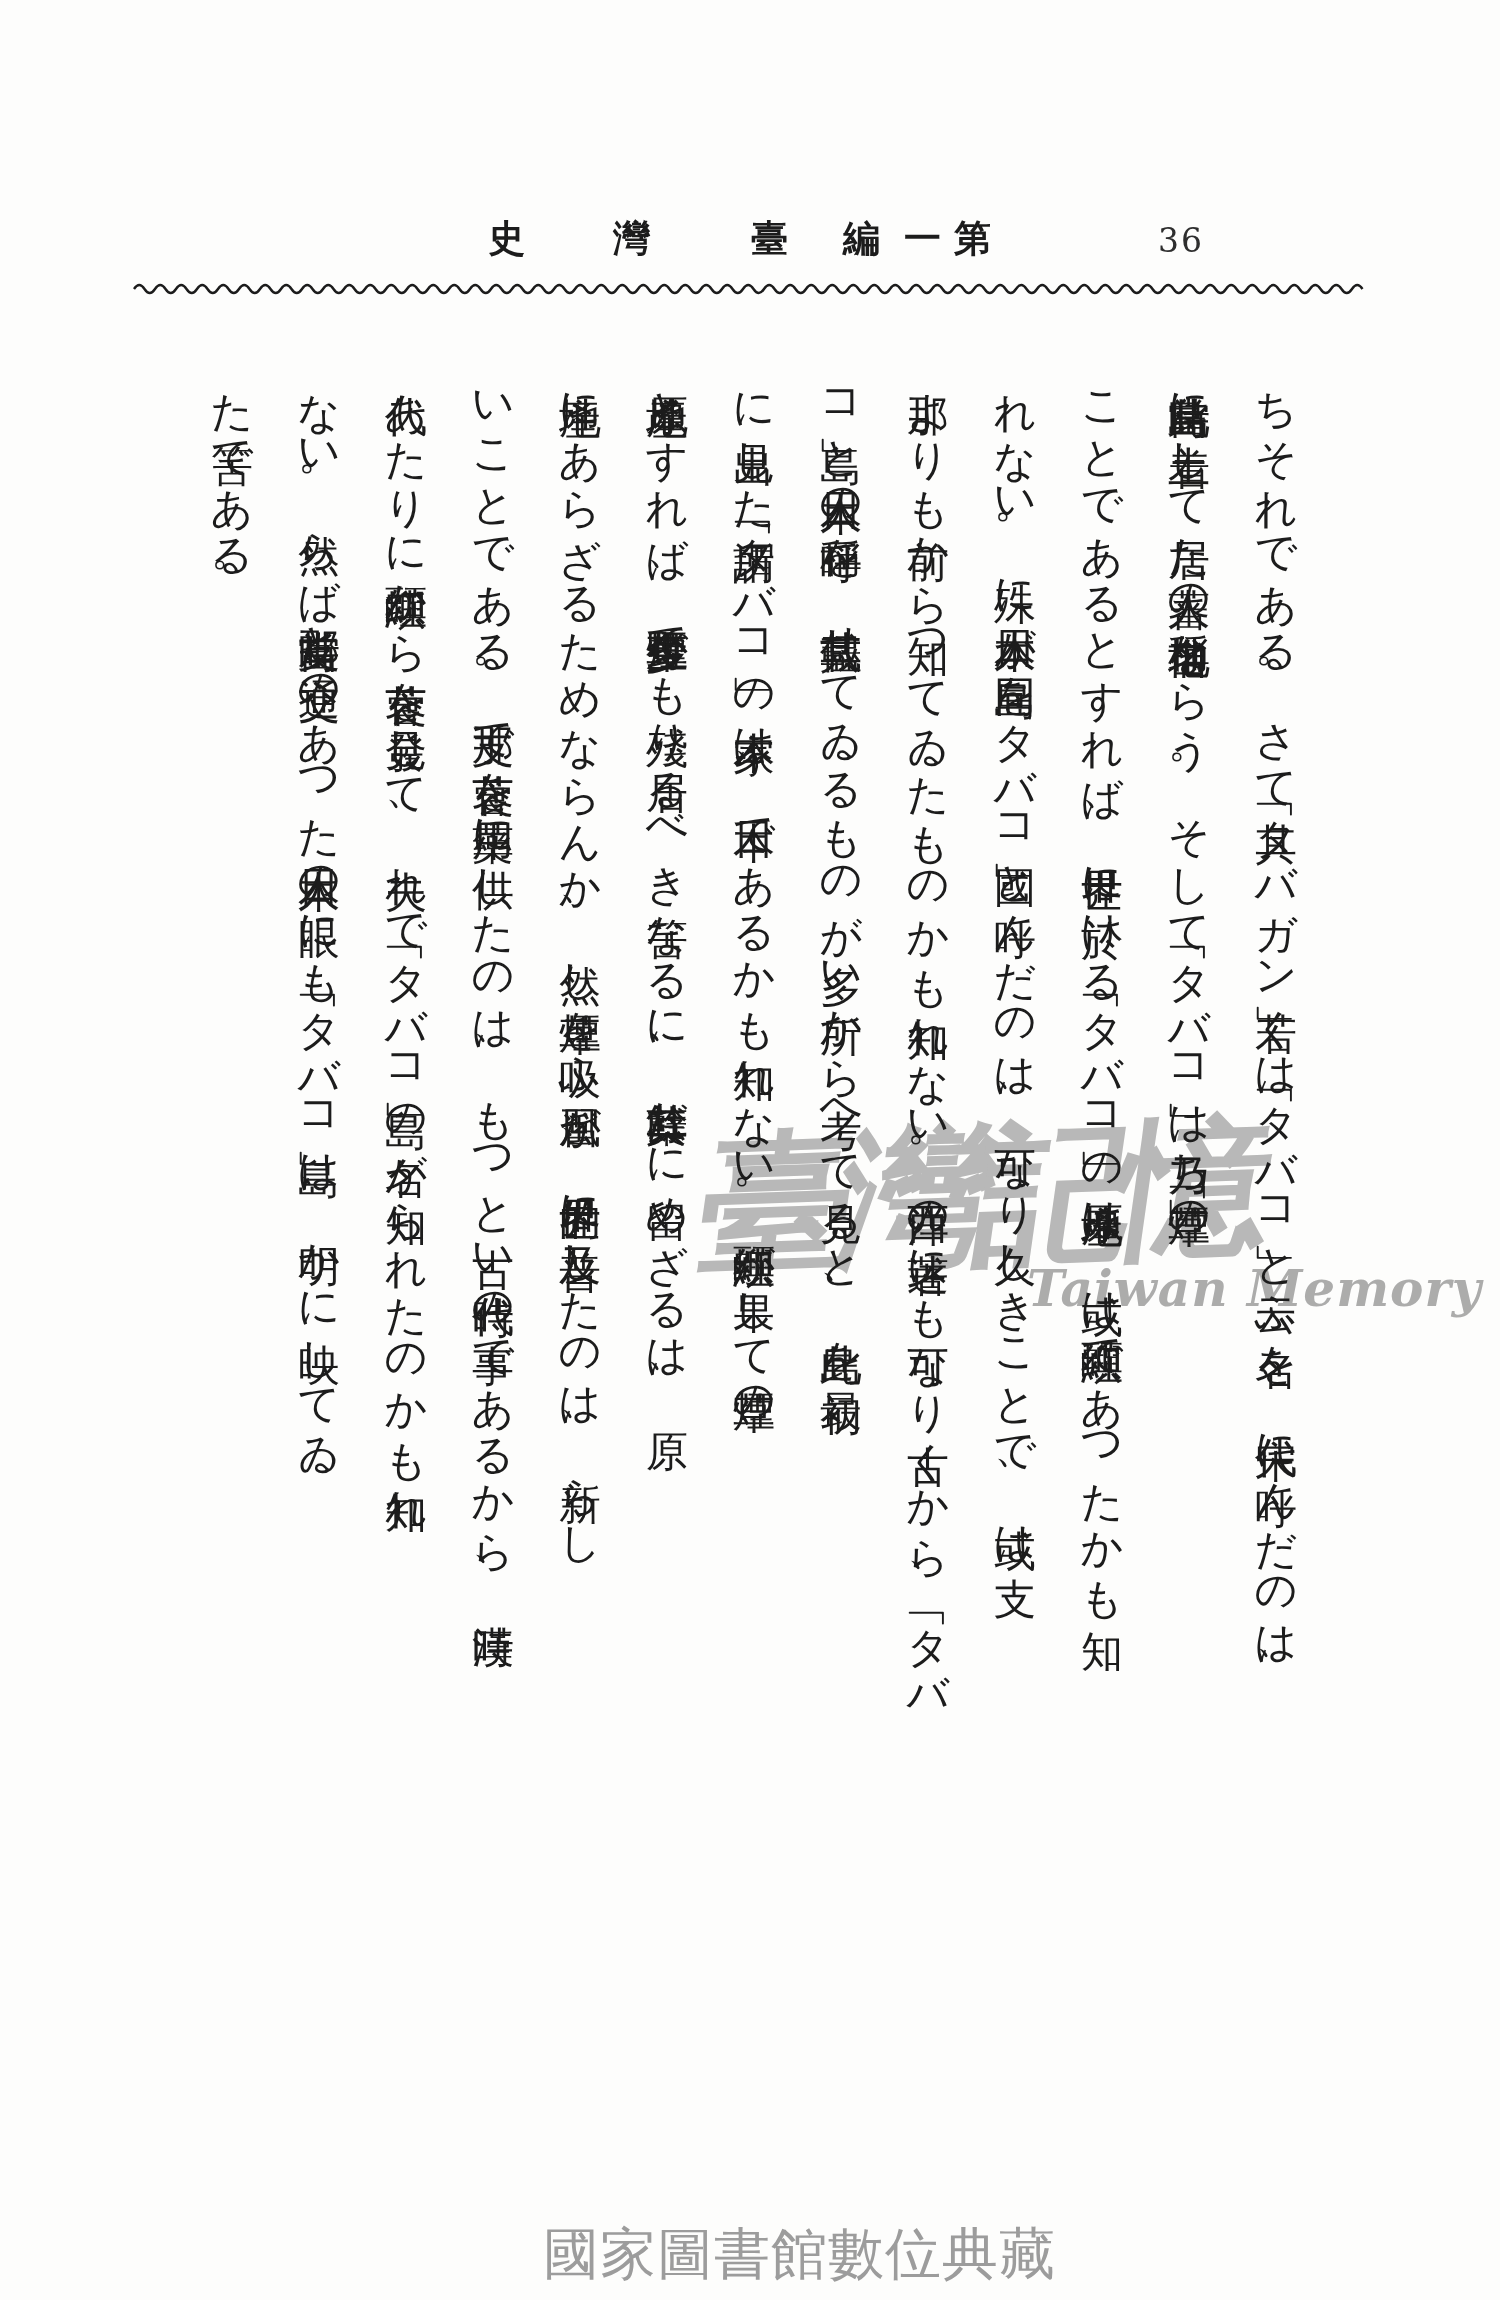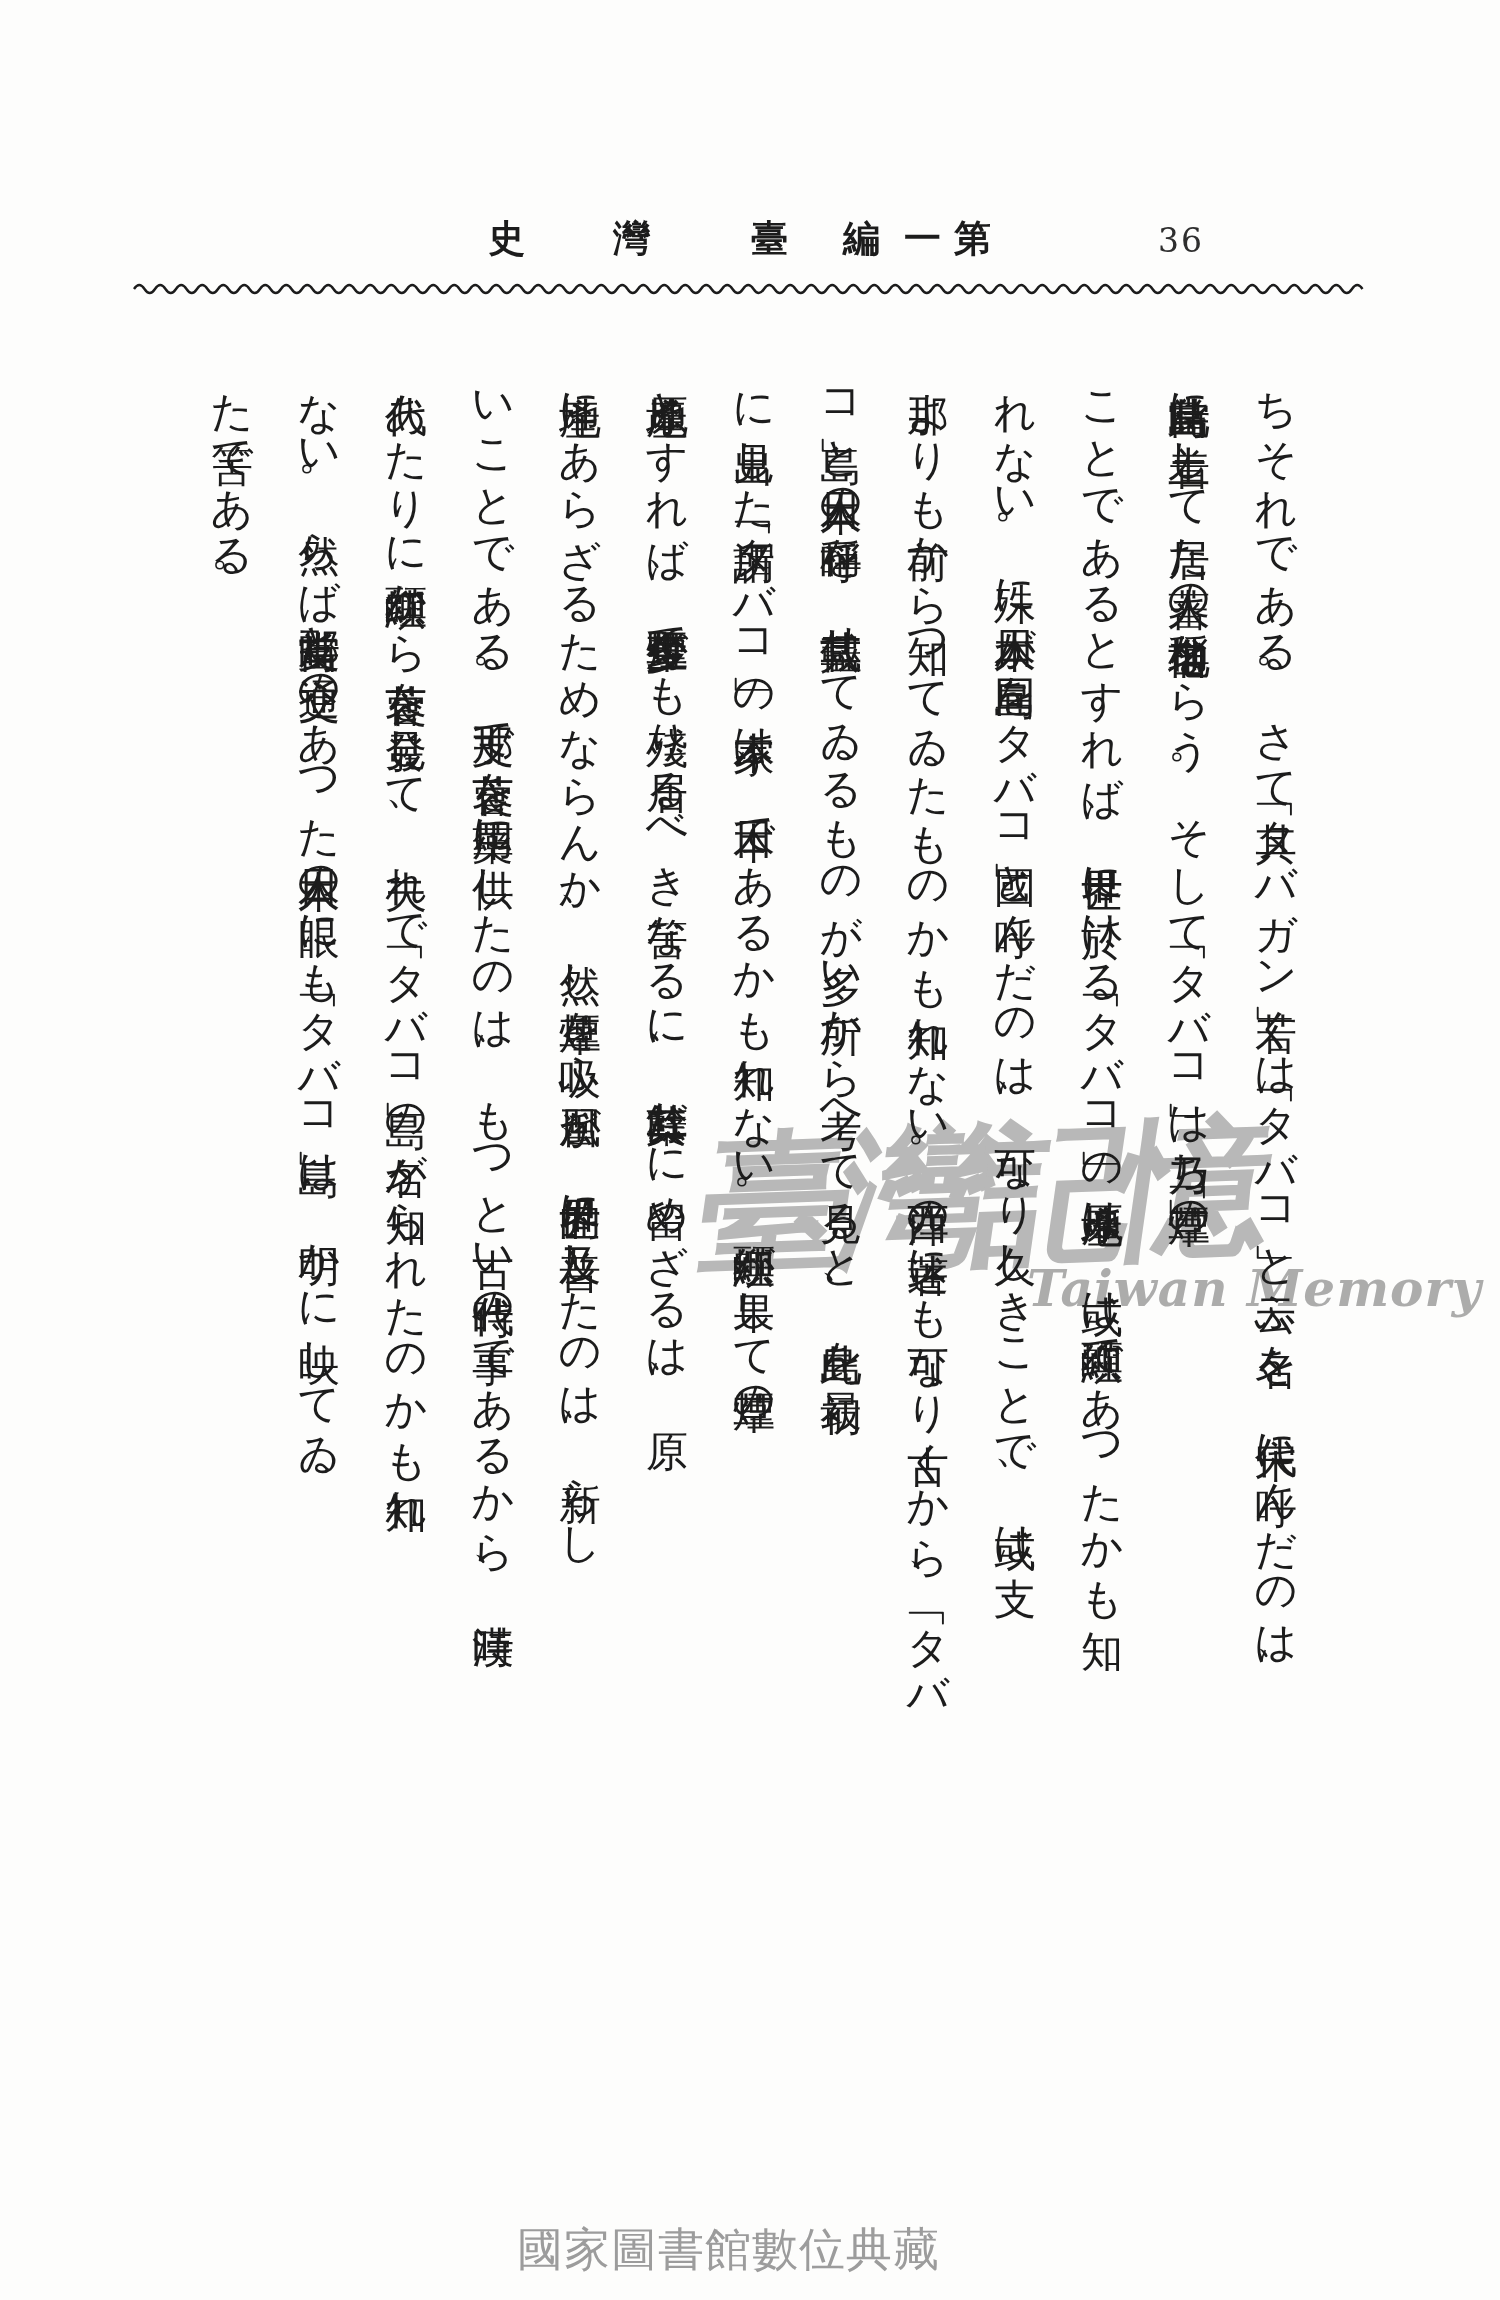--- a/index.html
+++ b/index.html
@@ -49,23 +49,23 @@
     z-index:1;white-space:nowrap;
   }
   .watermark-latin{
     position:absolute;left:1027px;top:1264px;
     font-size:50px;font-style:italic;font-weight:bold;
     color:var(--wm);opacity:.85;letter-spacing:1px;line-height:1;
     z-index:1;white-space:nowrap;
   }
   
   .footer-caption{
-    position:absolute;left:517px;top:2226px;
+    position:absolute;left:543px;top:2226px;
     font-family:"Liberation Sans","DejaVu Sans",sans-serif;
-    font-size:46px;letter-spacing:1px;line-height:1;
+    font-size:56px;letter-spacing:1px;line-height:1;
     color:var(--footer);
     z-index:2;white-space:nowrap;
   }
 </style>
 </head>
 <body>
 
 <div class="page">
 
   <div>

